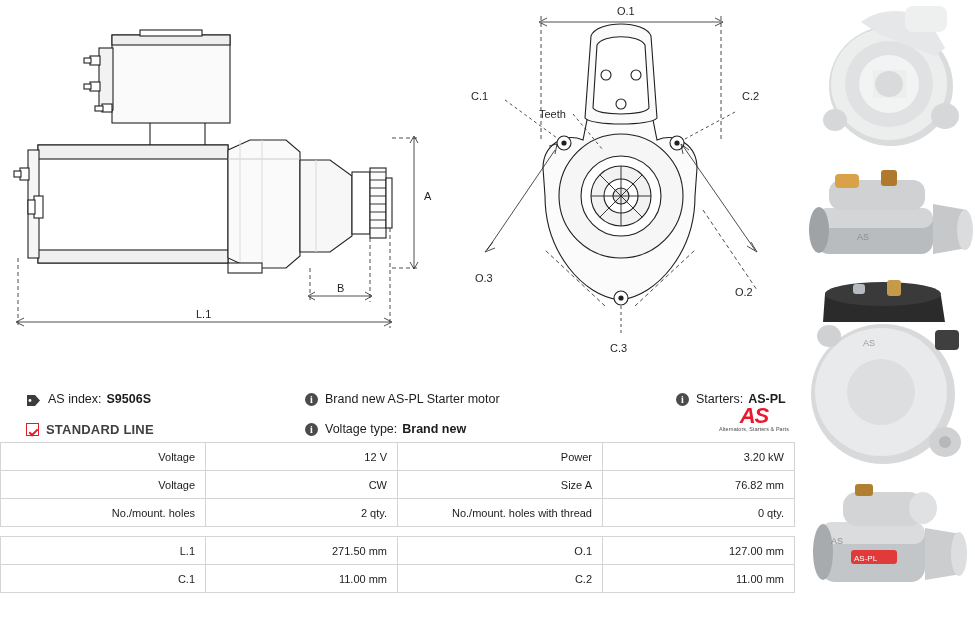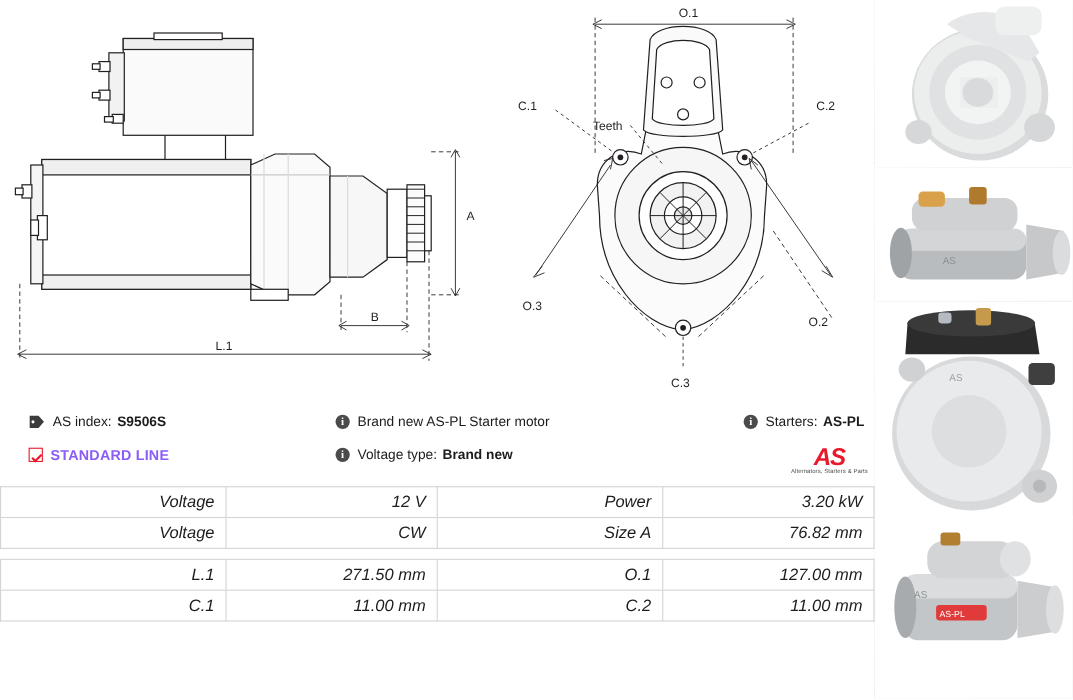--- a/index.html
+++ b/index.html
@@ -37,25 +37,25 @@
     overflow: hidden;
     border-bottom: 1px solid #fff;
   }
 
   
   .info {
     position: absolute; left: 0; top: 358px;
     width: 795px; height: 84px;
     background: #fff;
   }
-  .info-row { position: absolute; display: flex; align-items: center; }
+  .info-row { position: absolute; display: flex; align-items: center; margin-top: 16px; }
   .info-txt { font-size: 12.5px; color: #1c1c1c; }
   .info-txt b { font-weight: bold; }
   .std-line {
-    color: #8b5cf6; font-weight: bold; font-size: 13px; letter-spacing: .2px;
+    color: #404040; font-weight: bold; font-size: 13px; letter-spacing: .2px;
   }
   .tag-icon { width: 15px; height: 13px; margin-right: 7px; display:inline-block; }
   .i-icon {
     width: 13px; height: 13px; border-radius: 50%;
     background: #4b4b4b; color: #fff; font-size: 10px; font-weight: bold;
     line-height: 13px; text-align: center; margin-right: 7px; display: inline-block;
     font-family: "Liberation Serif", serif;
   }
   .chk {
     width: 13px; height: 13px; border: 1.6px solid #e8192c; margin-right: 7px;
@@ -76,24 +76,23 @@
   
   .spec {
     position: absolute; left: 0; top: 442px;
     width: 795px;
     border-collapse: collapse;
     table-layout: fixed;
   }
   .spec td {
     border: 1px solid #d4d4d4;
     height: 28px;
-    font-size: 15px;
+    font-size: 11px;
     color: #1c1c1c;
     padding: 0 10px;
-    font-style: italic;
   }
   .spec td.label { text-align: right; width: 205px; color: #1c1c1c; }
   .spec td.value { text-align: right; width: 192px; }
   .spec tr.gap td { border-left: none; border-right: none; border-top: none; height: 10px; background: #fff; border-bottom: none;}
   .spec tr.gap td.sp { border: none; }
 </style>
 </head>
 <body>
 
 <div id="root">
@@ -376,20 +375,26 @@
         <td class="value">12 V</td>
         <td class="label">Power</td>
         <td class="value">3.20 kW</td>
       </tr>
       <tr>
         <td class="label">Voltage</td>
         <td class="value">CW</td>
         <td class="label">Size A</td>
         <td class="value">76.82 mm</td>
       </tr>
+      <tr>
+        <td class="label">No./mount. holes</td>
+        <td class="value">2 qty.</td>
+        <td class="label">No./mount. holes with thread</td>
+        <td class="value">0 qty.</td>
+      </tr>
       <tr class="gap">
         <td class="sp" colspan="4"></td>
       </tr>
       <tr>
         <td class="label">L.1</td>
         <td class="value">271.50 mm</td>
         <td class="label">O.1</td>
         <td class="value">127.00 mm</td>
       </tr>
       <tr>

